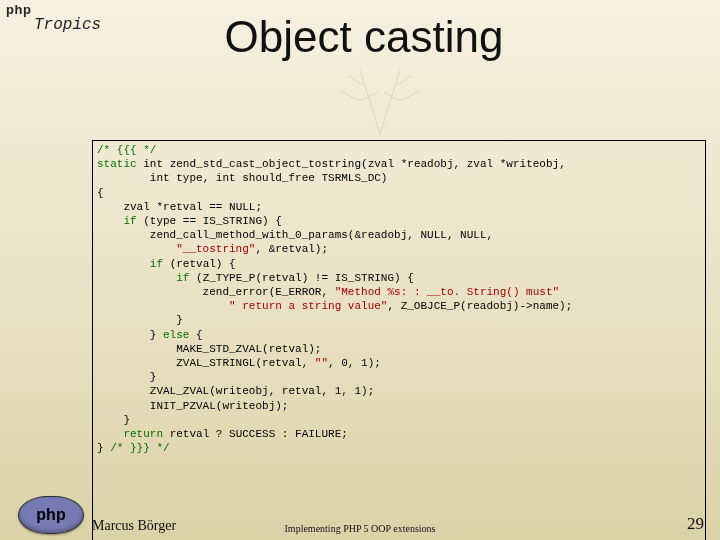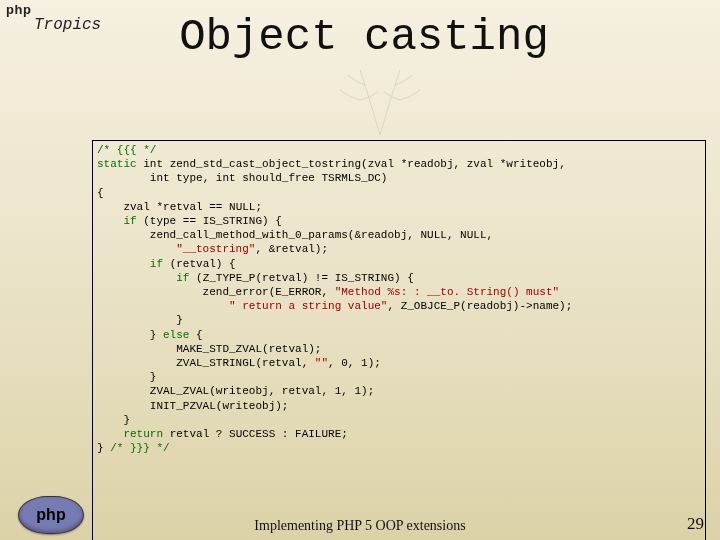--- a/index.html
+++ b/index.html
@@ -15,21 +15,21 @@
   }
   .topbar-logo {
     width: 82px; height: 38px;
     display:flex; flex-direction:column; justify-content:flex-start;
     padding:3px 6px;
   }
   .tl-php { font-family: 'Trebuchet MS', Verdana, sans-serif; font-size:13px; font-weight:bold; color:#222; letter-spacing:0.5px; line-height:1; }
   .tl-trop { font-family: Liberation Mono, monospace; font-size:16px; color:#222; font-style:italic; line-height:1.2;margin-left:28px; }
   .title {
     position:absolute; top:12px; left:8px; right:0; text-align:center;
-    font-size:44px; color:#111; font-family: Liberation Mono, monospace; font-weight:400;
+    font-size:44px; color:#111; font-family: Liberation Sans, sans-serif; font-weight:400;
   }
   .codebox {
     position:absolute; left:92px; top:140px; width:614px; height:430px;
     border:1px solid #000; background:rgba(255,255,255,0);
     padding:2px 4px;
     font-family: 'Lucida Console','Courier New',monospace;
     font-size:11px; line-height:14.2px;
     white-space:pre; overflow:hidden;
     color:#000;
   }
@@ -46,21 +46,21 @@
   }
   .php-logo {
     position:absolute; left:18px; bottom:6px; width:66px; height:38px;
     background:#777bb3; border-radius:50%/55%;
     display:flex; align-items:center; justify-content:center;
     color:#000; font-family:'Trebuchet MS',sans-serif; font-weight:bold; font-size:16px;
     box-shadow: inset 0 -2px 4px rgba(0,0,0,0.3), 0 1px 2px rgba(0,0,0,0.4);
     border:1px solid #333;
   }
   .footer-left { font-size:14px; color:#111; }
-  .footer-center { position:absolute; left:0; right:0; bottom:6px; text-align:center; font-size:14px; color:#111; }
+  .footer-center { position:absolute; left:0; right:0; bottom:6px; text-align:center; font-size:10px; color:#111; }
   .footer-right { font-size:17px; color:#111; position:absolute; right:16px; bottom:6px;}
   .fern {
     position:absolute; left:300px; top:60px; width:160px; height:80px; opacity:0.18; pointer-events:none;
   }
 </style>
 </head>
 <body>
 
 <div class="slide">
 
@@ -105,16 +105,19 @@
 <span>        }</span>
 <span>        ZVAL_ZVAL(writeobj, retval, 1, 1);</span>
 <span>        INIT_PZVAL(writeobj);</span>
 <span>    }</span>
 <span class="kw-return">    return </span><span>retval </span><span>? </span><span>SUCCESS </span><span>: </span><span>FAILURE;</span>
 <span>} </span><span class="kw-comment">/* }}} */</span></div>
 
   <div class="php-logo">
     <span>php</span>
   </div>
+  <div class="footer">
+    <span class="footer-left">Marcus Börger</span>
+  </div>
   <div class="footer-center">Implementing PHP 5 OOP extensions</div>
   <div class="footer-right">29</div>
 
 </div>
 
 </body></html>

